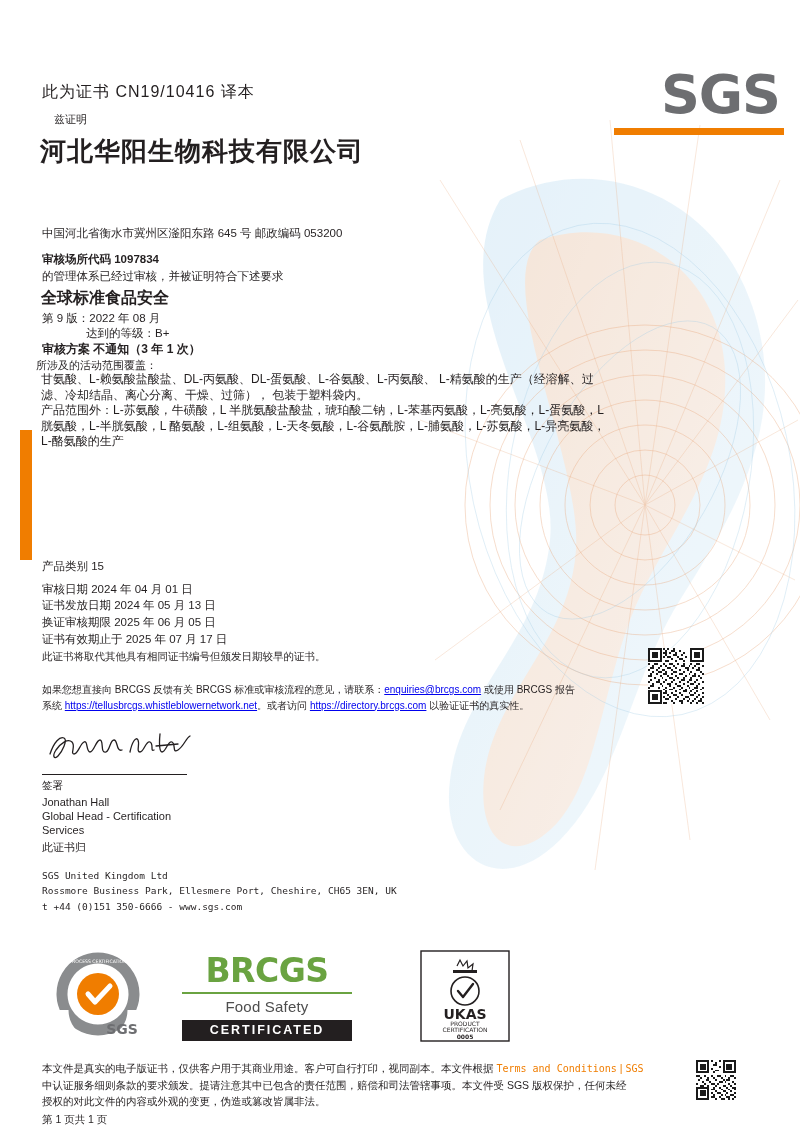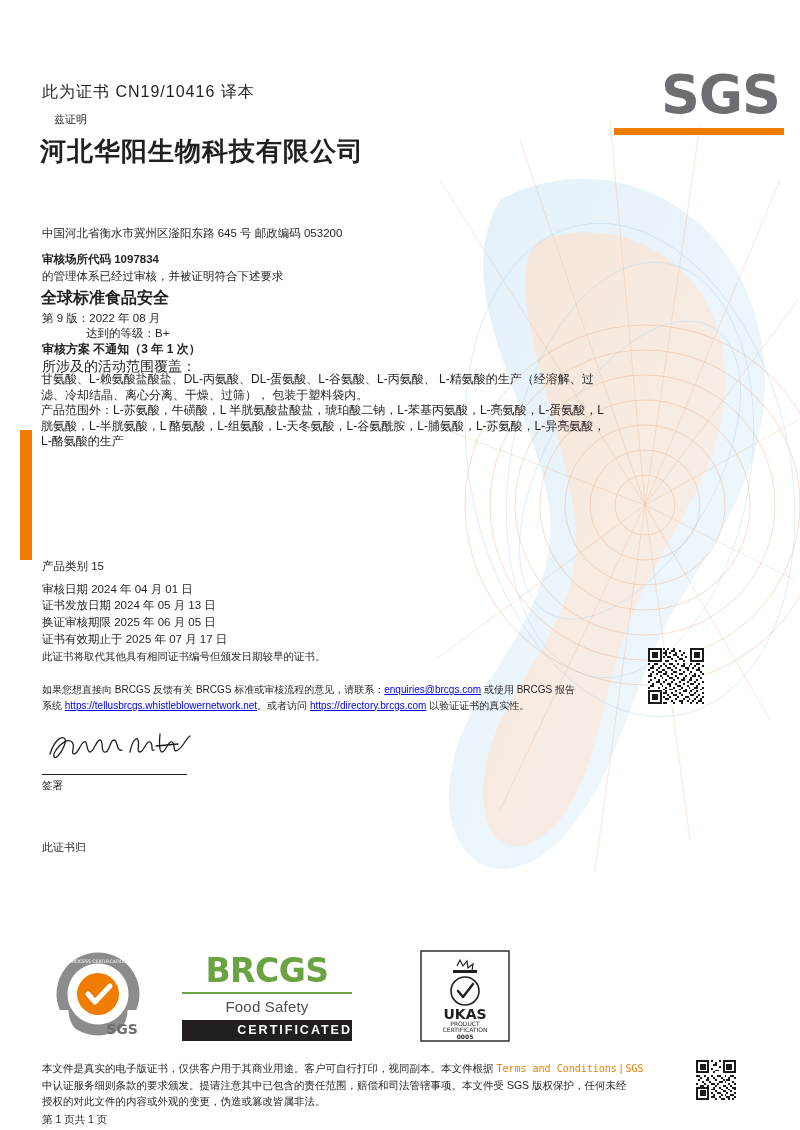--- a/index.html
+++ b/index.html
@@ -138,23 +138,23 @@
   .audit-programme {
     position: absolute;
     left: 42px;
     top: 341px;
     font-size: 12px;
     font-weight: bold;
     z-index: 2;
   }
   .scope-heading {
     position: absolute;
-    left: 42px;
+    left: 36px;
     top: 358px;
-    font-size: 14px;
+    font-size: 11px;
     z-index: 2;
   }
   .scope-body {
     position: absolute;
     left: 41px;
     top: 372px;
     width: 570px;
     font-size: 12px;
     line-height: 1.30;
     z-index: 2;
@@ -289,21 +289,21 @@
   .brc-sub {
     text-align: center;
     font-size: 15px;
     color: #4e4e4e;
     letter-spacing: 0.2px;
   }
   .brc-cert {
     margin-top: 5px;
     background: #231f20;
     color: #ffffff;
-    text-align: right;
+    text-align: center;
     font-size: 12.5px;
     font-weight: bold;
     letter-spacing: 2px;
     padding: 3px 0 4px 0;
   }
   .mark-ukas {
     position: absolute;
     left: 378px;
     top: 0px;
     width: 90px;
@@ -426,22 +426,32 @@
   <svg class="signature-img" viewBox="0 0 150 40">
     <g fill="none" stroke="#231f20" stroke-width="1.3" stroke-linecap="round">
       <path d="M6,28 C10,16 16,10 20,12 C24,14 18,26 14,30 C10,34 8,30 12,24 C17,17 24,12 28,16 C32,20 26,28 30,28 C34,28 36,18 40,16 C44,14 42,26 46,26 C50,26 52,14 56,14 C60,14 56,28 62,26 C66,24 66,14 70,14 C74,14 72,26 78,24"></path>
       <path d="M86,26 C88,16 92,10 94,14 C96,18 92,26 96,26 C100,26 102,14 106,16 C110,18 106,26 110,24"></path>
       <path d="M116,8 C116,8 114,26 118,26 C122,26 124,14 128,16 C132,18 128,28 134,24 C140,20 142,12 146,10"></path>
       <path d="M112,20 L134,18"></path>
     </g>
   </svg>
   <div class="sig-rule"></div>
   <div class="sig-label">签署</div>
+  <div class="sig-name">
+    <div>Jonathan Hall</div>
+    <div>Global Head - Certification</div>
+    <div>Services</div>
+  </div>
   <div class="sig-belongs">此证书归</div>
 
+  <div class="issuer">
+    <div>SGS United Kingdom Ltd</div>
+    <div>Rossmore Business Park, Ellesmere Port, Cheshire, CH65 3EN, UK</div>
+    <div>t +44 (0)151 350-6666 - www.sgs.com</div>
+  </div>
 
   <div class="qr qr-main">
     <svg viewBox="0 0 29 29" width="56" height="56" shape-rendering="crispEdges">
       <rect width="29" height="29" fill="#fff"></rect>
       <g fill="#1a1a1a">
         <rect x="0" y="0" width="7" height="1"></rect>
           <rect x="0" y="6" width="7" height="1"></rect>
         <rect x="0" y="0" width="1" height="7"></rect>
           <rect x="6" y="0" width="1" height="7"></rect>
         <rect x="2" y="2" width="3" height="3"></rect>

